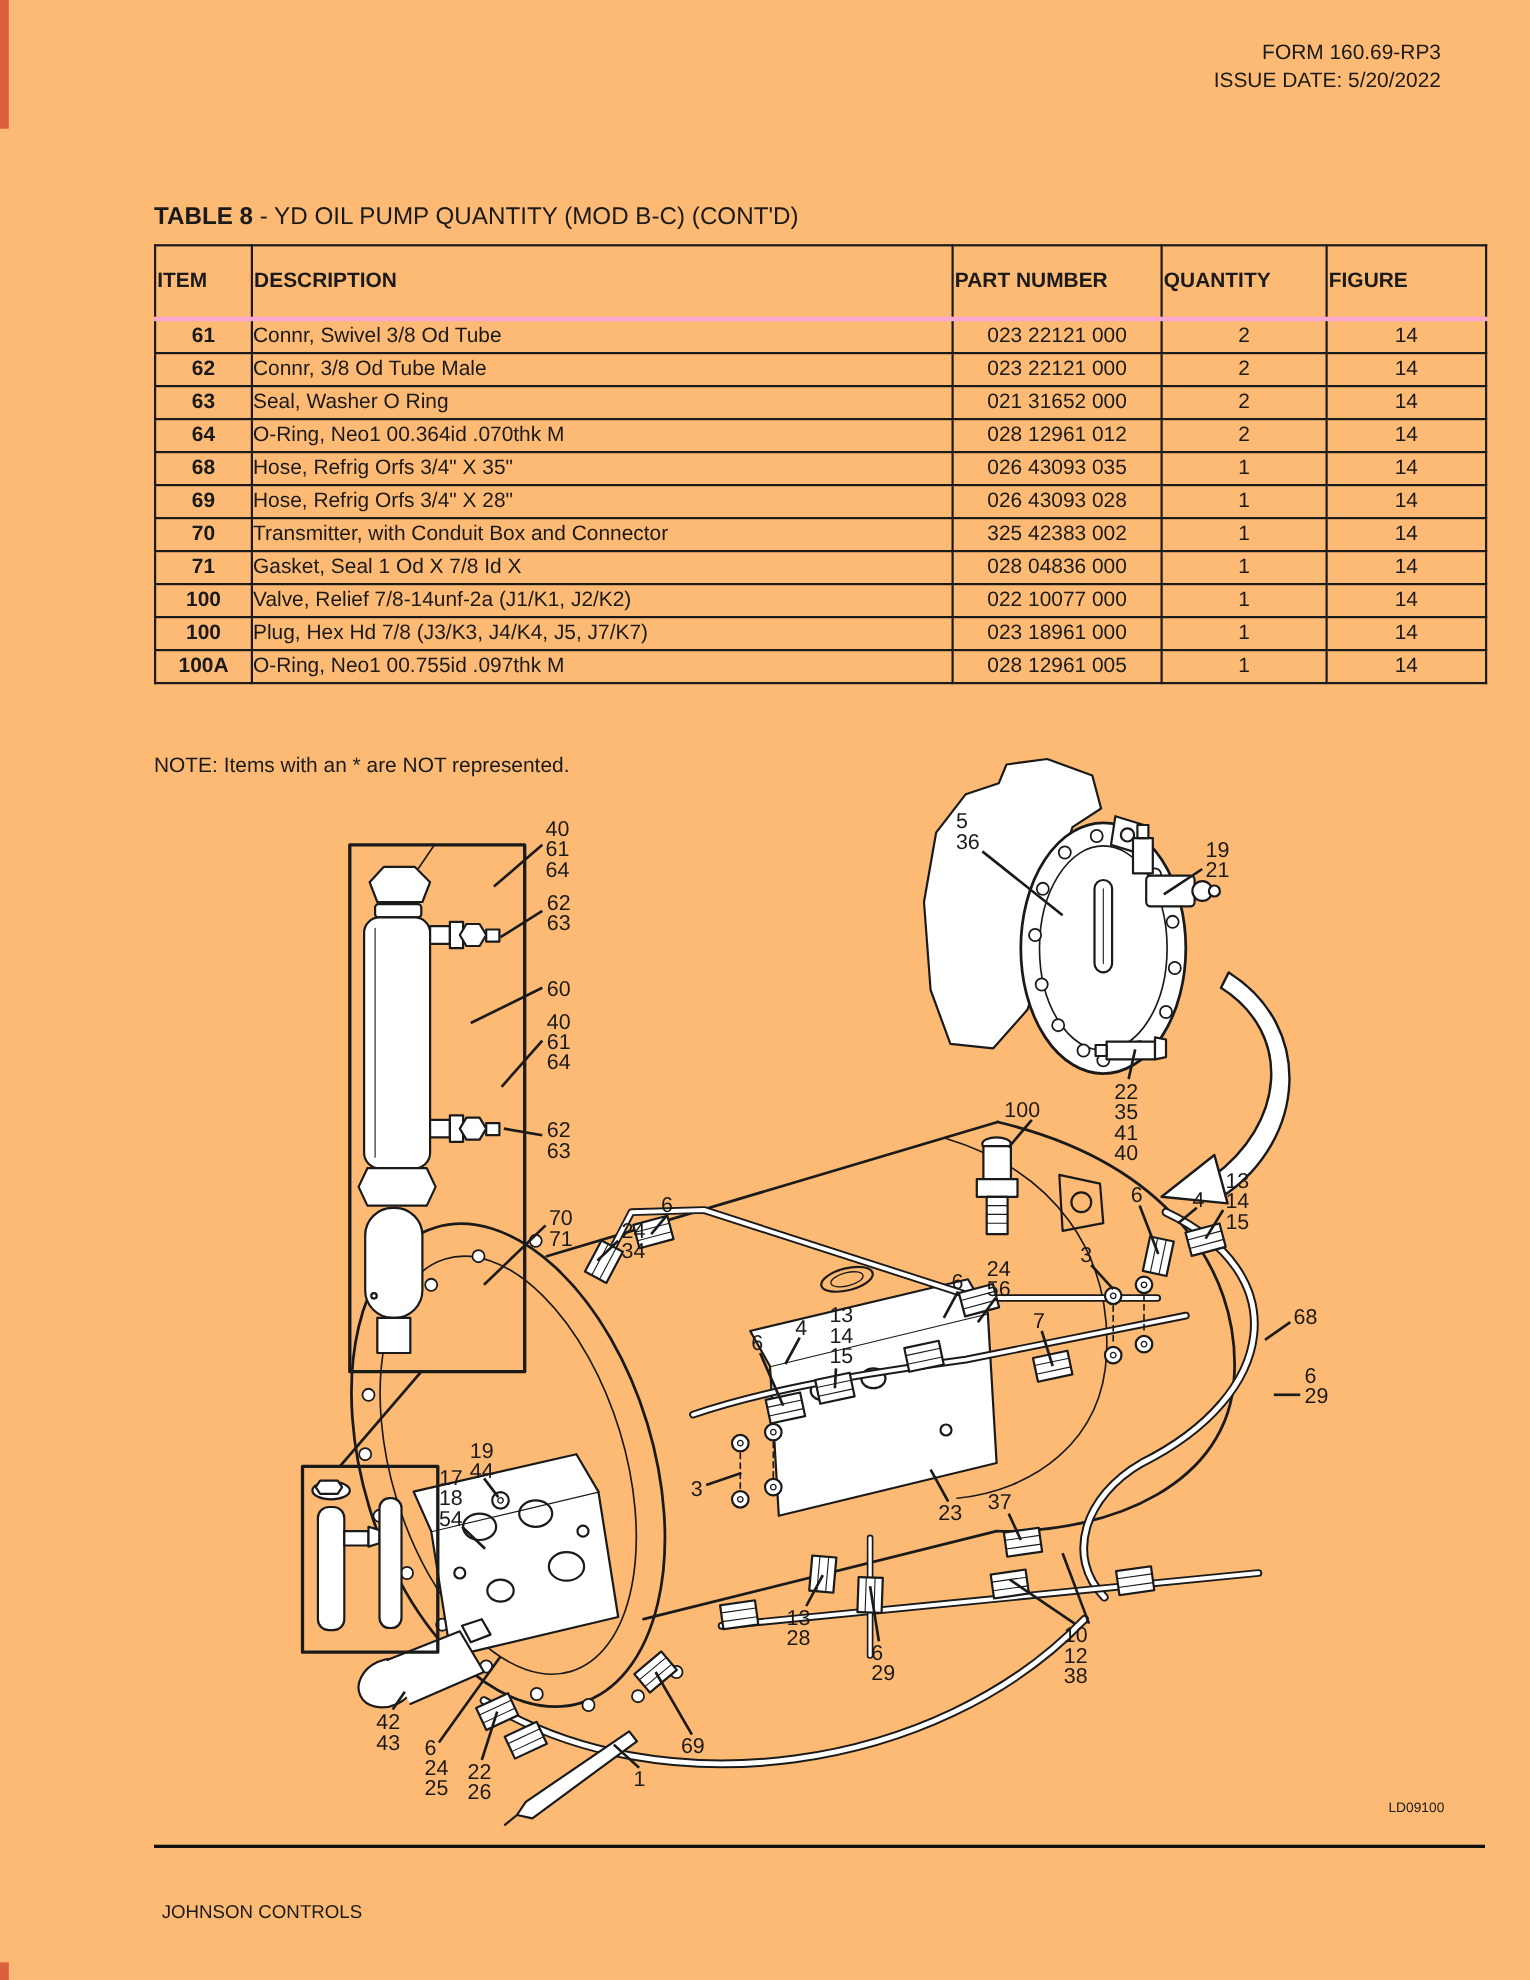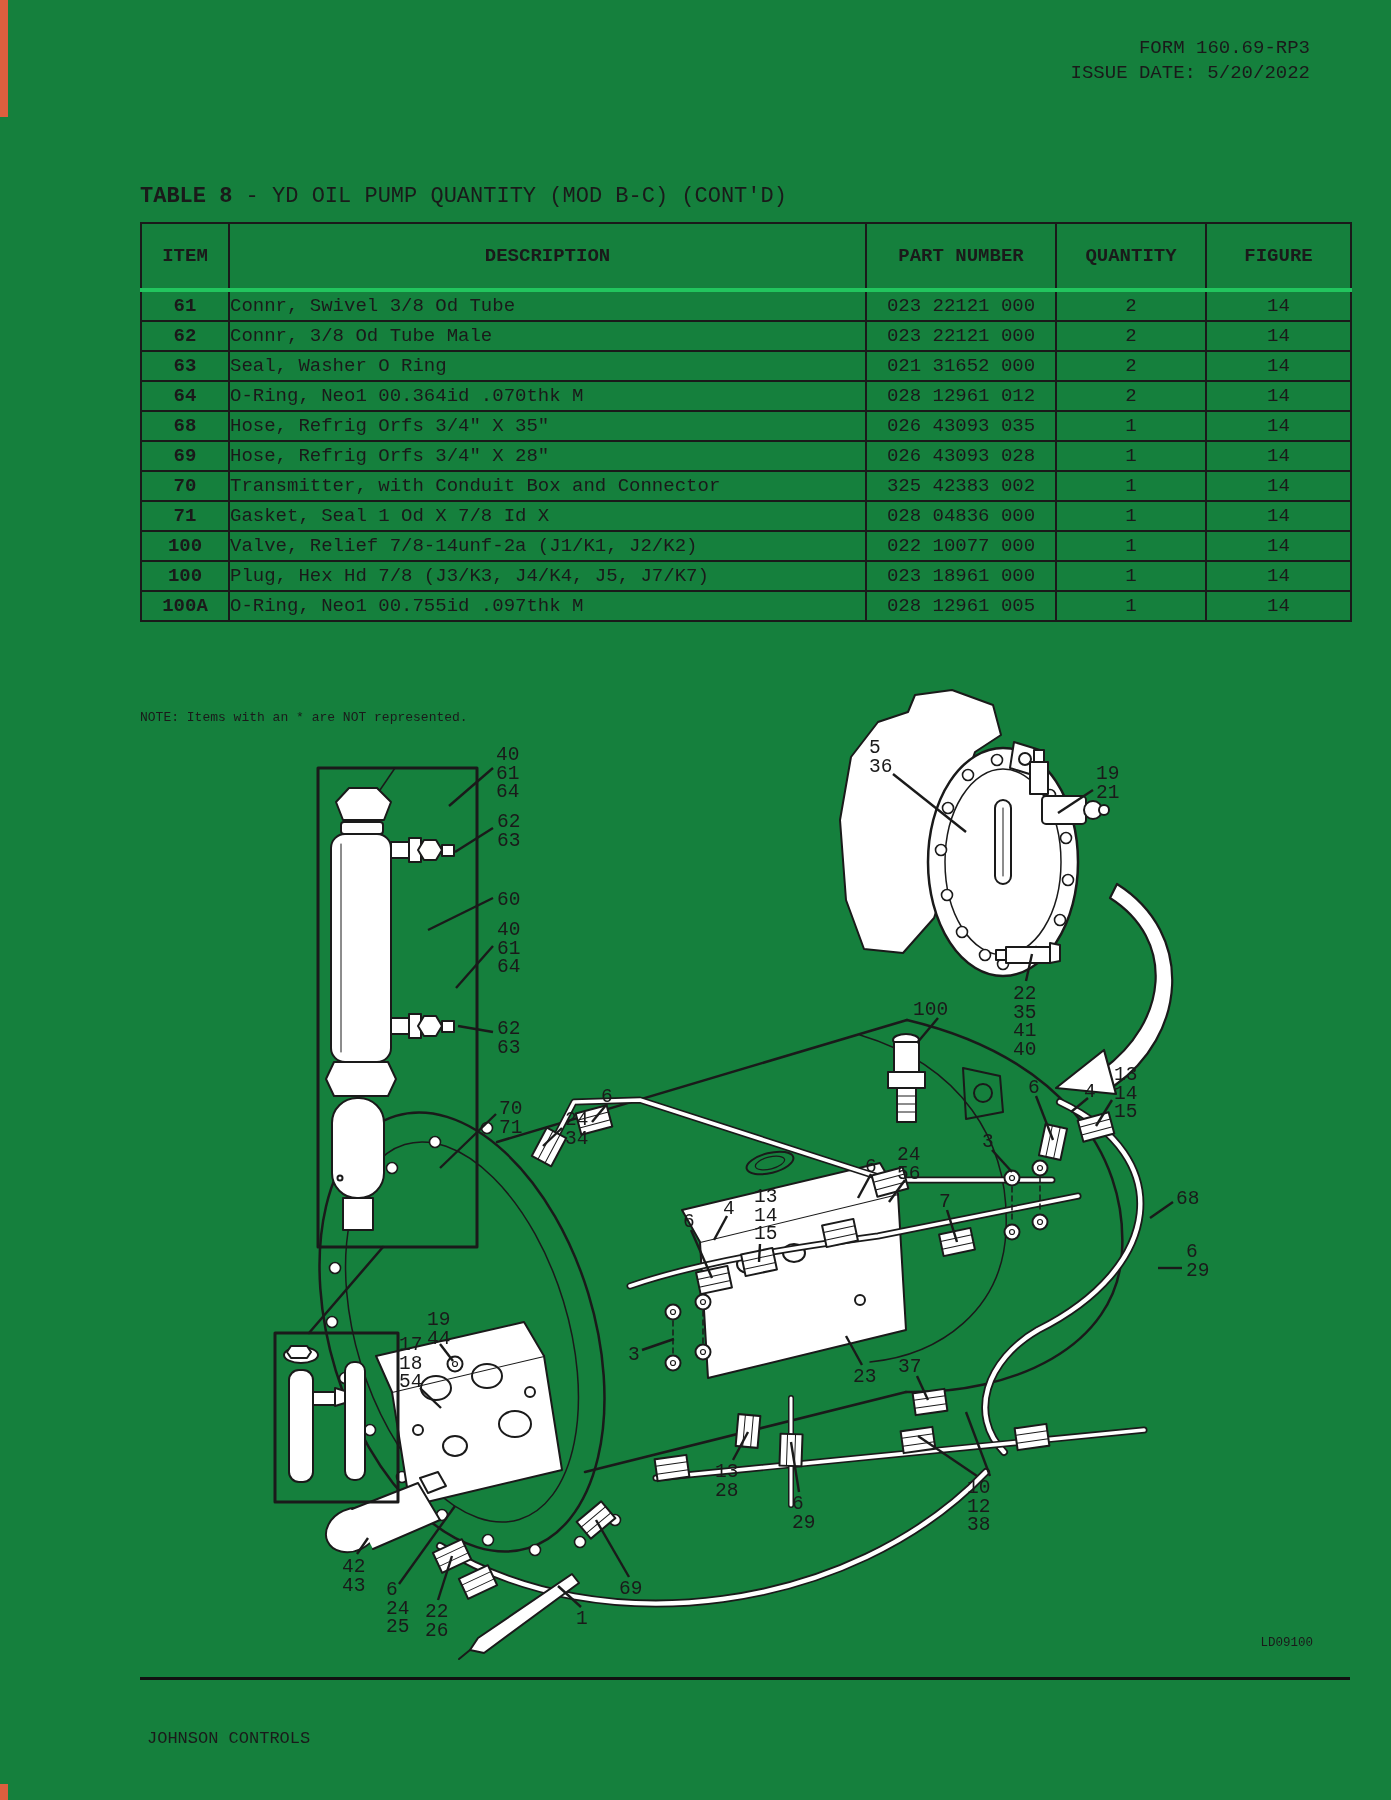--- a/index.html
+++ b/index.html
@@ -1,32 +1,32 @@
 <!DOCTYPE html>
 <html><head>
 <meta charset="utf-8">
 <style>
   html,body{margin:0;padding:0;background:#888;}
-  .page{position:relative;width:1391px;height:1800px;background:#15803d;overflow:hidden;
-        font-family:Liberation Mono, monospace;color:#1a1a1a;margin:0 auto;}
+  .page{position:relative;width:1391px;height:1800px;background:#fdba74;overflow:hidden;
+        font-family:Liberation Sans, sans-serif;color:#1a1a1a;margin:0 auto;}
   .accent{position:absolute;left:0;width:8px;}
   .accent.top{top:0;height:117px;}
   .accent.bottom{top:1784px;height:16px;}
   .doc-header{position:absolute;top:36px;right:81px;text-align:right;font-size:19px;line-height:25px;}
   .table-title{position:absolute;left:140px;top:184px;font-size:22px;}
   .table-title b{font-weight:bold;}
   table.parts{position:absolute;left:140px;top:222px;width:1210px;border-collapse:collapse;
               font-size:19px;table-layout:fixed;}
   table.parts, table.parts th, table.parts td{border:2px solid #1a1a1a;}
-  table.parts thead th{height:62px;font-weight:bold;text-align:center;vertical-align:middle;
-                       border-bottom:4px solid #22c55e;line-height:24px;}
+  table.parts thead th{height:62px;font-weight:bold;text-align:left;vertical-align:middle;
+                       border-bottom:4px solid #f9a8d4;line-height:24px;}
   table.parts tbody td{height:28px;padding:0;text-align:center;vertical-align:middle;}
   table.parts td.c-item{font-weight:bold;}
   table.parts td.c-desc{text-align:left;}
-  .note{position:absolute;left:140px;top:686px;font-size:13px;margin-top:24px;}
+  .note{position:absolute;left:140px;top:686px;font-size:19px;}
   .fig-caption{position:absolute;left:140px;top:1644px;font-size:22px;}
   .fig-caption b{font-weight:bold;}
   .ld-code{position:absolute;right:78px;top:1636px;font-size:12.5px;}
   .rule{position:absolute;left:140px;top:1677px;width:1210px;height:3px;background:#111;}
   .footer-company{position:absolute;left:147px;top:1729px;font-size:17px;}
   .footer-page{position:absolute;right:80px;top:1806px;font-size:20px;font-weight:bold;}
   svg.fig{position:absolute;left:0;top:0;}
   .callout-text{font-size:19.5px;fill:#1a1a1a;}
 </style>
 </head>

